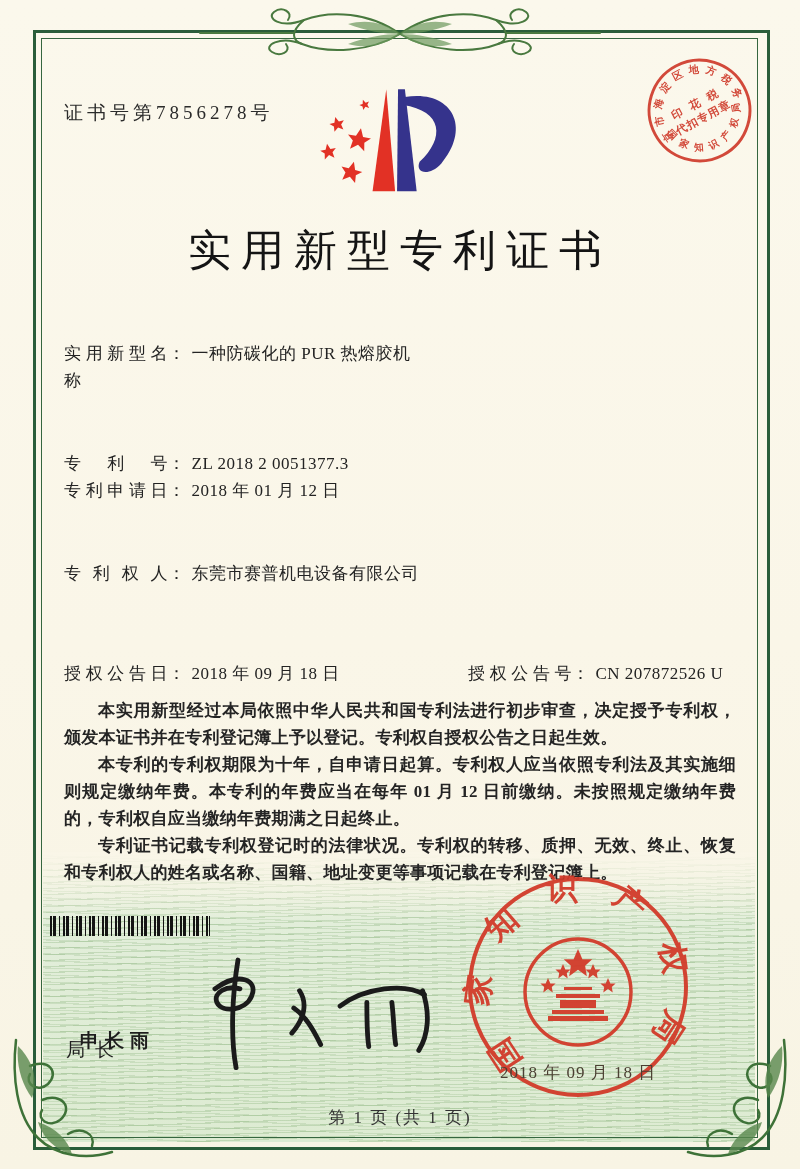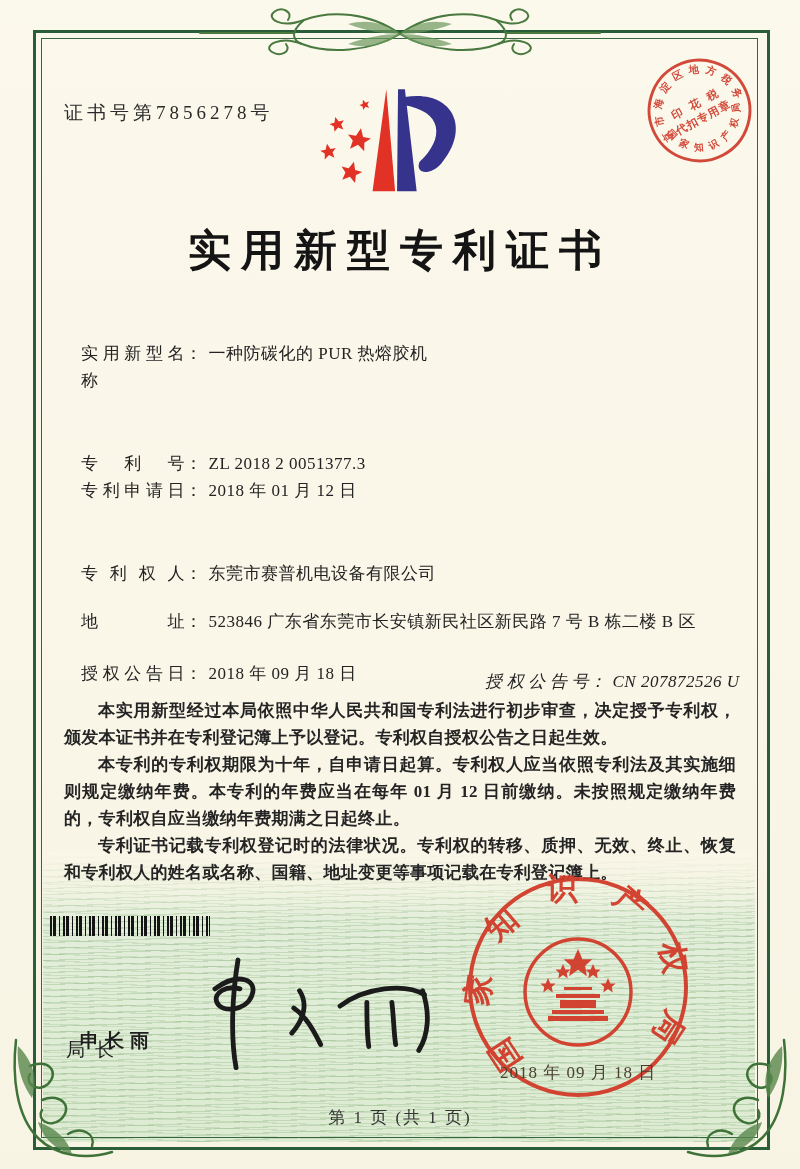--- a/index.html
+++ b/index.html
@@ -25,28 +25,28 @@
   
   .top-flourish{position:absolute;left:198px;top:4px;width:404px;height:56px;z-index:3;}
   .corner-flourish{position:absolute;width:112px;height:126px;z-index:3;}
   .corner-left{left:8px;top:1036px;}
   .corner-right{left:680px;top:1036px;transform:scaleX(-1);}
   
   .cert-no{position:absolute;left:64px;top:88px;font-size:19px;letter-spacing:4px;color:#2b2b2b;z-index:4;margin-top:12px;}
   .cnipa-logo{position:absolute;left:302px;top:84px;width:196px;height:132px;z-index:4;}
   .tax-seal{position:absolute;left:622px;top:33px;width:155px;height:155px;z-index:5;opacity:.92;}
   .title{position:absolute;left:0;top:222px;width:800px;text-align:center;
-    font-size:43px;font-weight:bold;letter-spacing:10px;color:#141414;z-index:4;}
+    font-size:43px;font-weight:normal;letter-spacing:10px;color:#141414;z-index:4;}
   
   .field-row{position:absolute;left:64px;width:672px;font-size:17px;line-height:27px;
     color:#232323;letter-spacing:.5px;z-index:4;}
-  .flabel{display:inline-block;width:104px;text-align:justify;text-align-last:justify;vertical-align:top;margin-left:17px;}
+  .flabel{display:inline-block;width:104px;text-align:justify;text-align-last:justify;vertical-align:top;}
   .colon{display:inline-block;vertical-align:top;margin-right:6px;}
   .fvalue{display:inline-block;max-width:552px;vertical-align:top;text-align:right;}
-  .grant-no-group{position:absolute;left:404px;top:8px;white-space:nowrap;font-style:italic;}
+  .grant-no-group{position:absolute;left:404px;top:0;white-space:nowrap;}
   
   .body-text{position:absolute;left:64px;top:697px;width:672px;z-index:4;
     font-size:17px;line-height:27px;letter-spacing:.3px;text-align:justify;color:#242424;font-weight:bold;}
   .body-text p{margin:0;text-indent:2em;}
   
   .barcode{position:absolute;left:50px;top:916px;width:160px;height:20px;z-index:4;
     background:repeating-linear-gradient(90deg,
       #141414 0 2px, rgba(0,0,0,0) 2px 3px,
       #141414 3px 6px, rgba(0,0,0,0) 6px 9px,
       #141414 9px 10px, rgba(0,0,0,0) 10px 13px);}
@@ -154,23 +154,20 @@
     <span class="flabel">实用新型名称</span><span class="colon">：</span><span class="fvalue">一种防碳化的 PUR 热熔胶机</span>
   </div>
   <div class="field-row" style="top:450px">
     <span class="flabel">专利号</span><span class="colon">：</span><span class="fvalue">ZL 2018 2 0051377.3</span>
   </div>
   <div class="field-row" style="top:477px">
     <span class="flabel">专利申请日</span><span class="colon">：</span><span class="fvalue">2018 年 01 月 12 日</span>
   </div>
   <div class="field-row" style="top:560px">
     <span class="flabel">专利权人</span><span class="colon">：</span><span class="fvalue">东莞市赛普机电设备有限公司</span>
-  </div>
-  <div class="field-row" style="top:608px">
-    <span class="flabel">地址</span><span class="colon">：</span><span class="fvalue" style="max-width:548px">523846 广东省东莞市长安镇新民社区新民路 7 号 B 栋二楼 B 区</span>
   </div>
   <div class="field-row" style="top:660px">
     <span class="flabel">授权公告日</span><span class="colon">：</span><span class="fvalue">2018 年 09 月 18 日</span>
     <span class="grant-no-group">
       <span class="flabel">授权公告号</span><span class="colon">：</span><span class="fvalue">CN 207872526 U</span>
     </span>
   </div>
 
   <div class="body-text">
     <p>本实用新型经过本局依照中华人民共和国专利法进行初步审查，决定授予专利权，颁发本证书并在专利登记簿上予以登记。专利权自授权公告之日起生效。</p>

